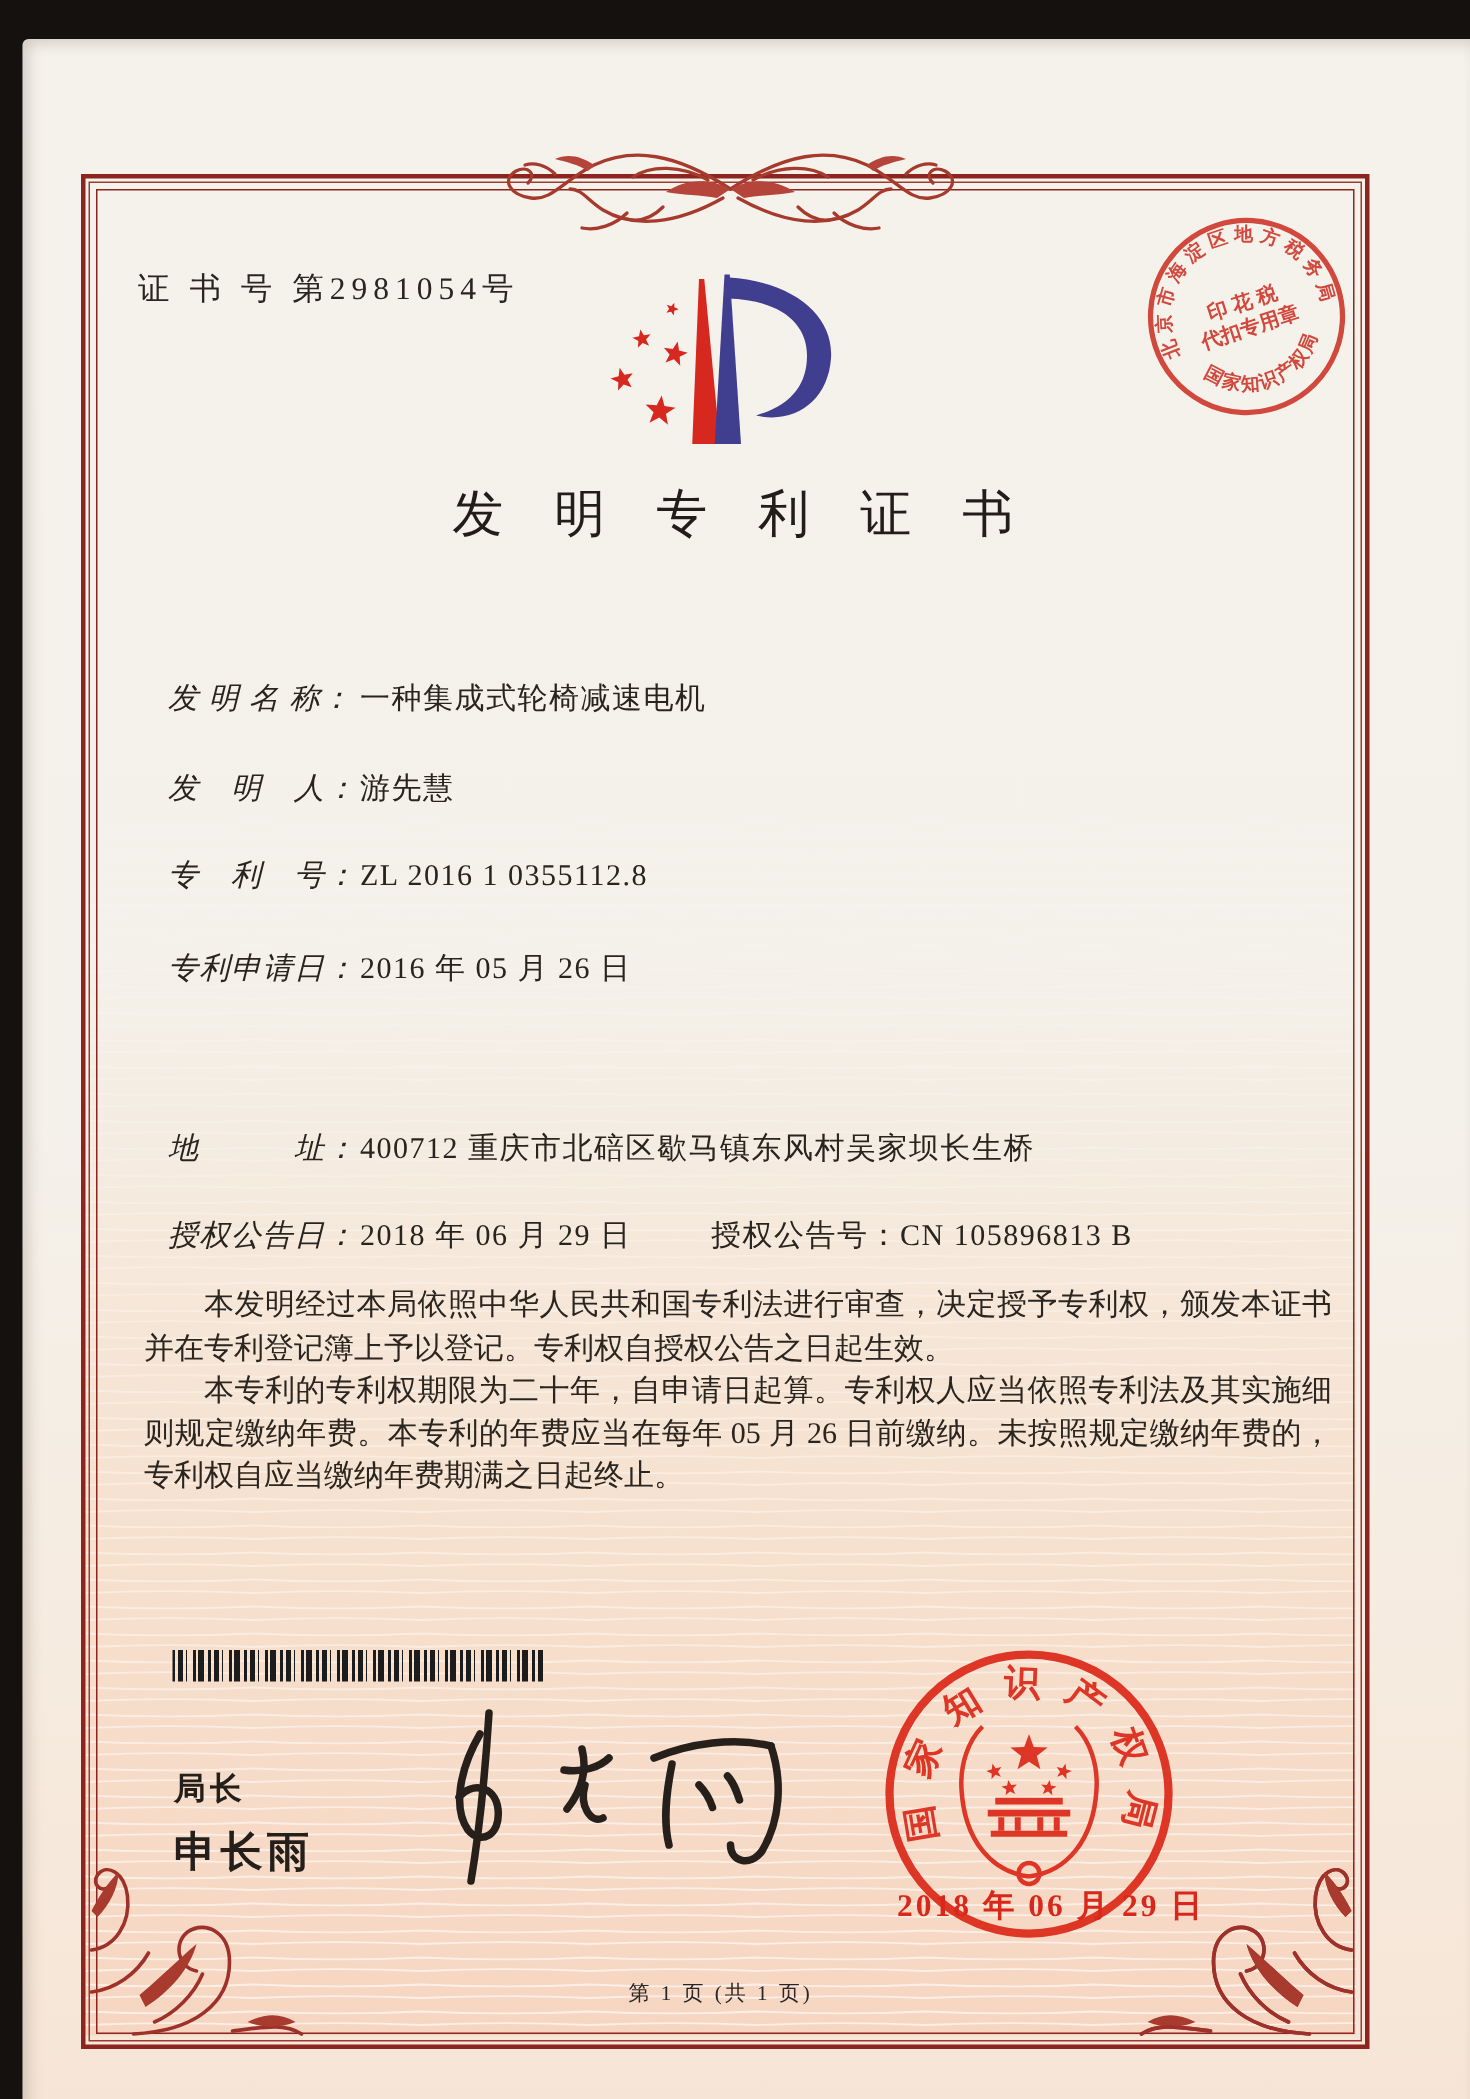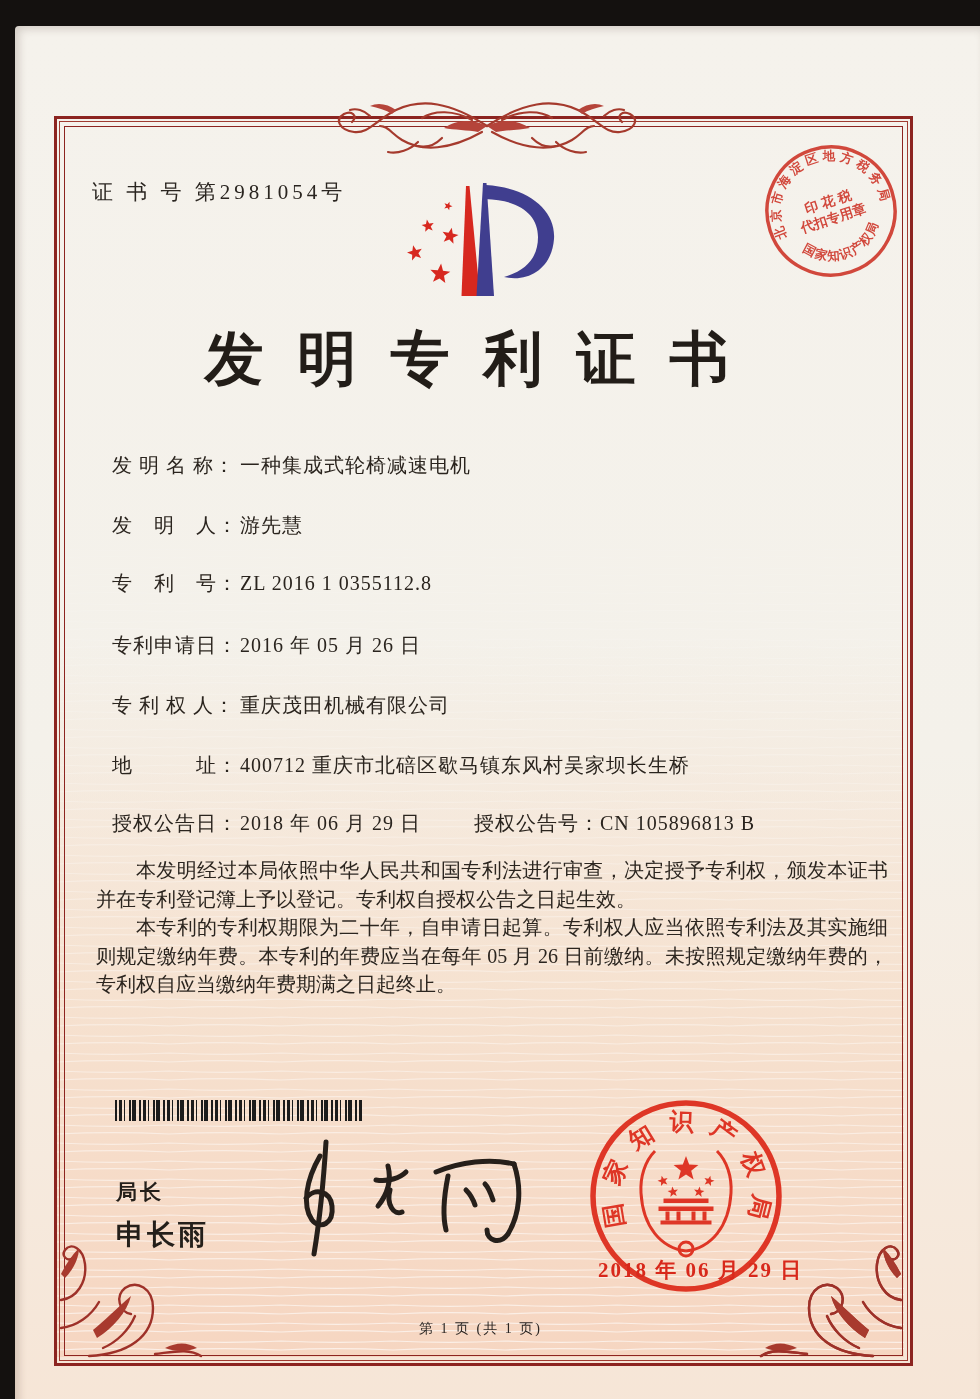--- a/index.html
+++ b/index.html
@@ -13,24 +13,24 @@
   .frame{position:absolute;left:54px;top:96px;width:853px;height:1244px;border:3px solid #8c2420;}
   .frame-line1{position:absolute;inset:2px;border:1px solid #a03a30;}
   .frame-line2{position:absolute;inset:7px;border:1.5px solid #8c2420;}
   .frame-bg{position:absolute;left:57px;top:99px;width:847px;height:1238px;
             background:linear-gradient(180deg,rgba(244,240,232,0) 0%,rgba(245,236,224,0) 42%,
                        rgba(246,224,205,.85) 70%,rgba(246,213,192,.95) 100%);}
   #wave-svg{position:absolute;left:57px;top:99px;width:847px;height:1238px;pointer-events:none;}
   .cert-number{position:absolute;left:92px;top:158px;font-size:21px;letter-spacing:4px;color:#2a2520;}
   .logo{position:absolute;left:400px;top:153px;width:175px;height:135px;}
   .stamp{position:absolute;left:756px;top:116px;width:150px;height:150px;transform:rotate(-18deg);opacity:.92;}
-  .title{position:absolute;left:40px;top:300px;width:853px;text-align:center;font-size:59px;font-weight:700;
+  .title{position:absolute;left:62px;top:300px;width:853px;text-align:center;font-size:34px;font-weight:400;
          letter-spacing:34px;padding-left:34px;box-sizing:border-box;color:#221d18;}
   .field-row{position:absolute;left:112px;width:780px;height:30px;font-size:20px;letter-spacing:1px;color:#2a241e;}
-  .field-row .lbl{display:inline-block;min-width:128px;}
+  .field-row .lbl{display:inline-block;min-width:128px;font-style:italic;}
   .pair2{position:absolute;left:362px;top:0;text-align:right;}
   .paras{position:absolute;left:96px;top:836px;width:792px;font-size:20px;line-height:28.5px;
          text-align:justify;color:#2b251f;}
   .paras p{margin:0;text-indent:2em;}
   .barcode{position:absolute;left:115px;top:1080px;width:248px;height:21px;
      background:repeating-linear-gradient(90deg,
         #1c1c1c 0 2px,transparent 2px 4px,#1c1c1c 4px 7px,transparent 7px 9px,
         #1c1c1c 9px 10px,transparent 10px 14px,#1c1c1c 14px 16px,transparent 16px 17px,
         #1c1c1c 17px 21px,transparent 21px 24px);}
   .director-label{position:absolute;left:116px;top:1158px;font-size:21px;font-weight:700;
@@ -229,23 +229,20 @@
   </div>
   <div class="field-row" style="top:492px">
     <span class="lbl">发　明　人：</span><span>游先慧</span>
   </div>
   <div class="field-row" style="top:550px">
     <span class="lbl">专　利　号：</span><span>ZL 2016 1 0355112.8</span>
   </div>
   <div class="field-row" style="top:612px">
     <span class="lbl">专利申请日：</span><span>2016 年 05 月 26 日</span>
   </div>
-  <div class="field-row" style="top:672px">
-    <span class="lbl">专 利 权 人：</span><span>重庆茂田机械有限公司</span>
-  </div>
   <div class="field-row" style="top:732px">
     <span class="lbl">地　　　址：</span><span>400712  重庆市北碚区歇马镇东风村吴家坝长生桥</span>
   </div>
   <div class="field-row" style="top:790px">
     <span class="lbl">授权公告日：</span><span>2018 年 06 月 29 日</span>
     <span class="pair2">
       <span>授权公告号：</span><span>CN 105896813 B</span>
     </span>
   </div>
 

